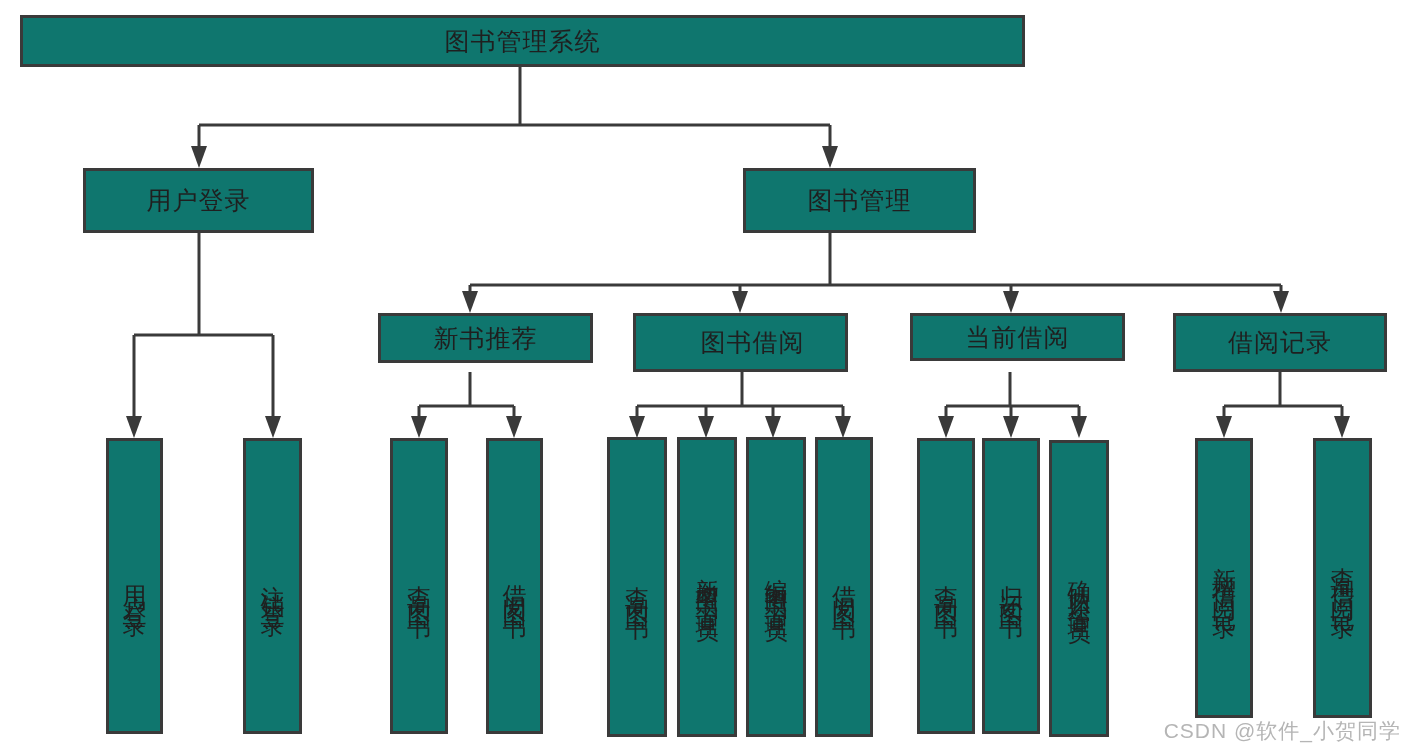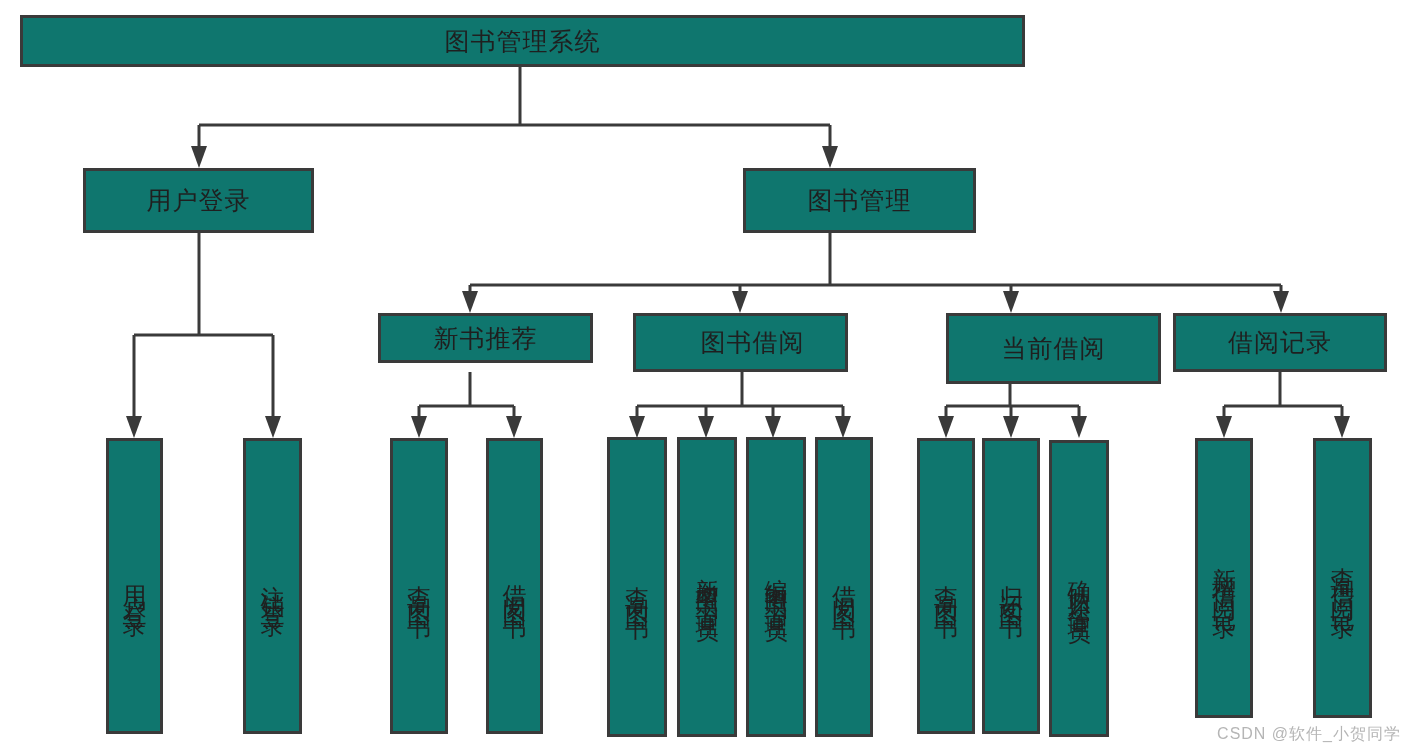--- a/index.html
+++ b/index.html
@@ -38,21 +38,21 @@
     white-space: nowrap;
   }
   .vbox.long .vtext {
     font-size: 23px;
     letter-spacing: 6px;
   }
   #watermark {
     position: absolute;
     right: 4px;
     bottom: 2px;
-    font-size: 16px;
+    font-size: 21px;
     letter-spacing: 1px;
     color: #b5b5b5;
     z-index: 5;
     white-space: nowrap;
   }
 </style>
 </head>
 <body>
 
 <div id="canvas">
@@ -107,21 +107,21 @@
   <div class="node hbox" style="left:743px; top:168px; width:233px; height:65px;">
     <span>图书管理</span>
   </div>
 
   <div class="node hbox" style="left:363px; top:313px; width:215px; height:50px;margin-left:15px;">
     <span>新书推荐</span>
   </div>
   <div class="node hbox" style="left:633px; top:313px; width:215px; height:59px;padding-left:24px;">
     <span>图书借阅</span>
   </div>
-  <div class="node hbox" style="left:946px; top:313px; width:215px; height:71px;">
+  <div class="node hbox" style="left:910px; top:313px; width:215px; height:48px;">
     <span>当前借阅</span>
   </div>
   <div class="node hbox" style="left:1173px; top:313px; width:214px; height:59px;">
     <span>借阅记录</span>
   </div>
 
   <div class="node vbox" style="left:106px; top:438px; width:57px; height:296px;">
     <span class="vtext">用户登录</span>
   </div>
   <div class="node vbox" style="left:243px; top:438px; width:59px; height:296px;">

